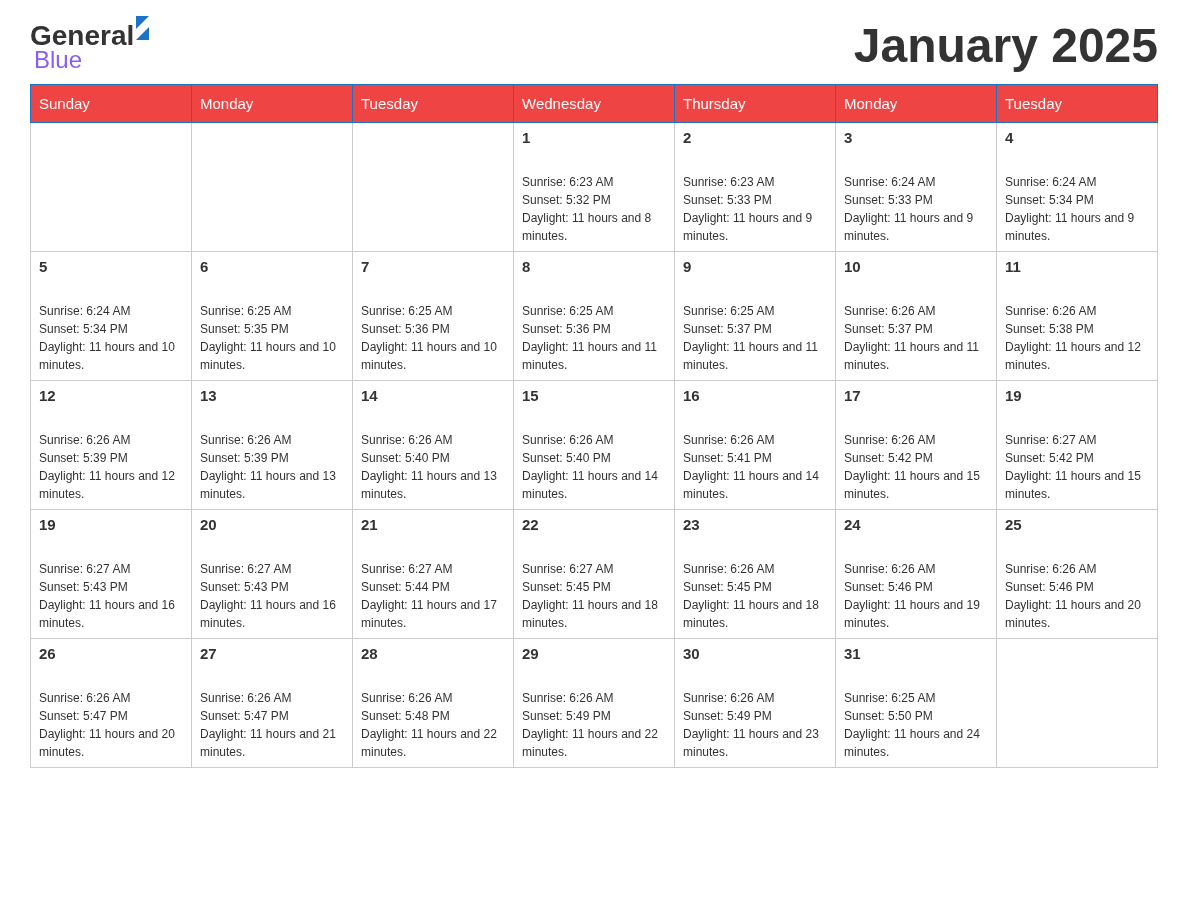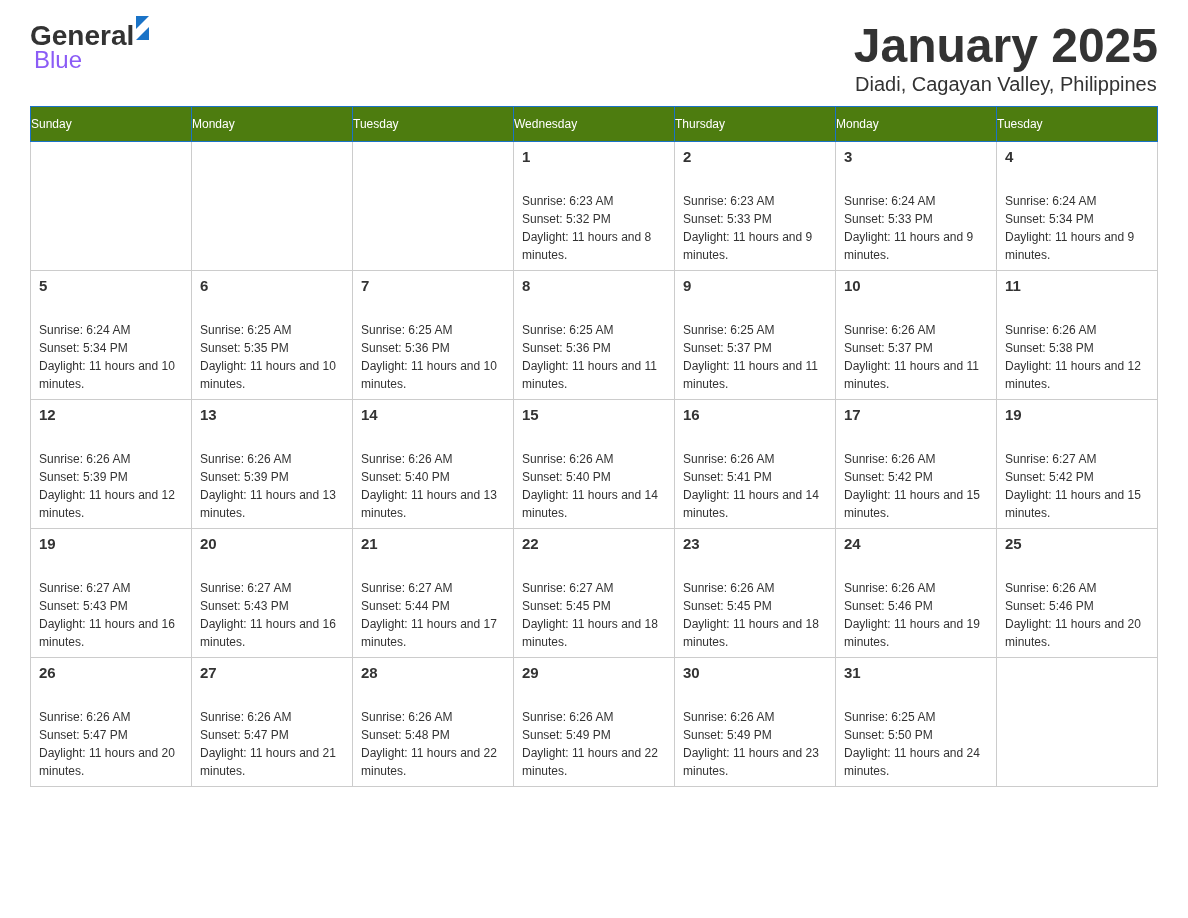--- a/index.html
+++ b/index.html
@@ -43,24 +43,24 @@
       font-size: 20px;
       font-weight: normal;
       color: #333;
     }
     .calendar {
       width: 100%;
       border-collapse: collapse;
       margin-top: 10px;
     }
     .calendar th {
-      background-color: #4d7c0f;
+      background-color: #ef4444;
       color: #fff;
-      padding: 10px 0;
-      font-size: 12px;
+      padding: 10px 8px;
+      font-size: 15px;
       font-weight: normal;
       border: 1px solid #1a73c7;
       text-align: left;
     }
     .calendar td {
       border: 1px solid #ccc;
       vertical-align: top;
       padding: 6px 8px;
       width: 14.28%;
       height: 110px;
@@ -98,21 +98,20 @@
         <div style="display:flex; flex-direction:column; align-items:center; margin-left:2px; margin-top:-4px;">
           <div style="width:0;height:0;border-left:13px solid #1a73c7;border-top:0;border-bottom:13px solid transparent;"></div>
           <div style="width:0;height:0;border-right:13px solid #1a73c7;border-top:13px solid transparent;border-bottom:0;margin-top:-2px;"></div>
         </div>
       </div>
       <span class="logo-text-blue" style="margin-left:4px; margin-top:-6px;">Blue</span>
     </div>
   </div>
   <div class="title-block">
     <h1>January 2025</h1>
-    <h2>Diadi, Cagayan Valley, Philippines</h2>
   </div>
 </div>
 
 <table class="calendar">
   <thead>
     <tr>
       <th>Sunday</th>
       <th>Monday</th>
       <th>Tuesday</th>
       <th>Wednesday</th>

